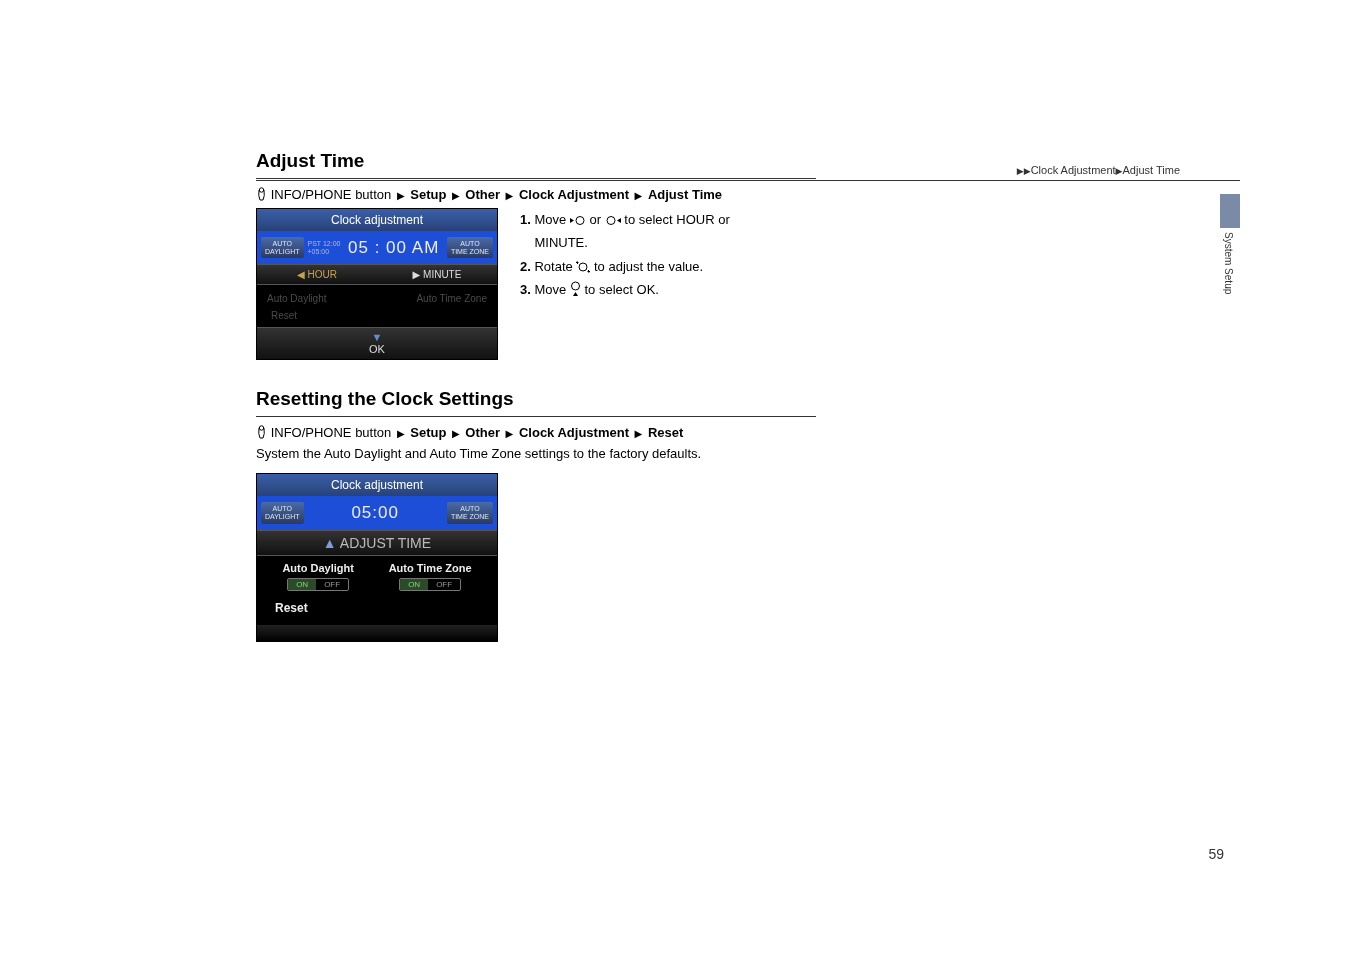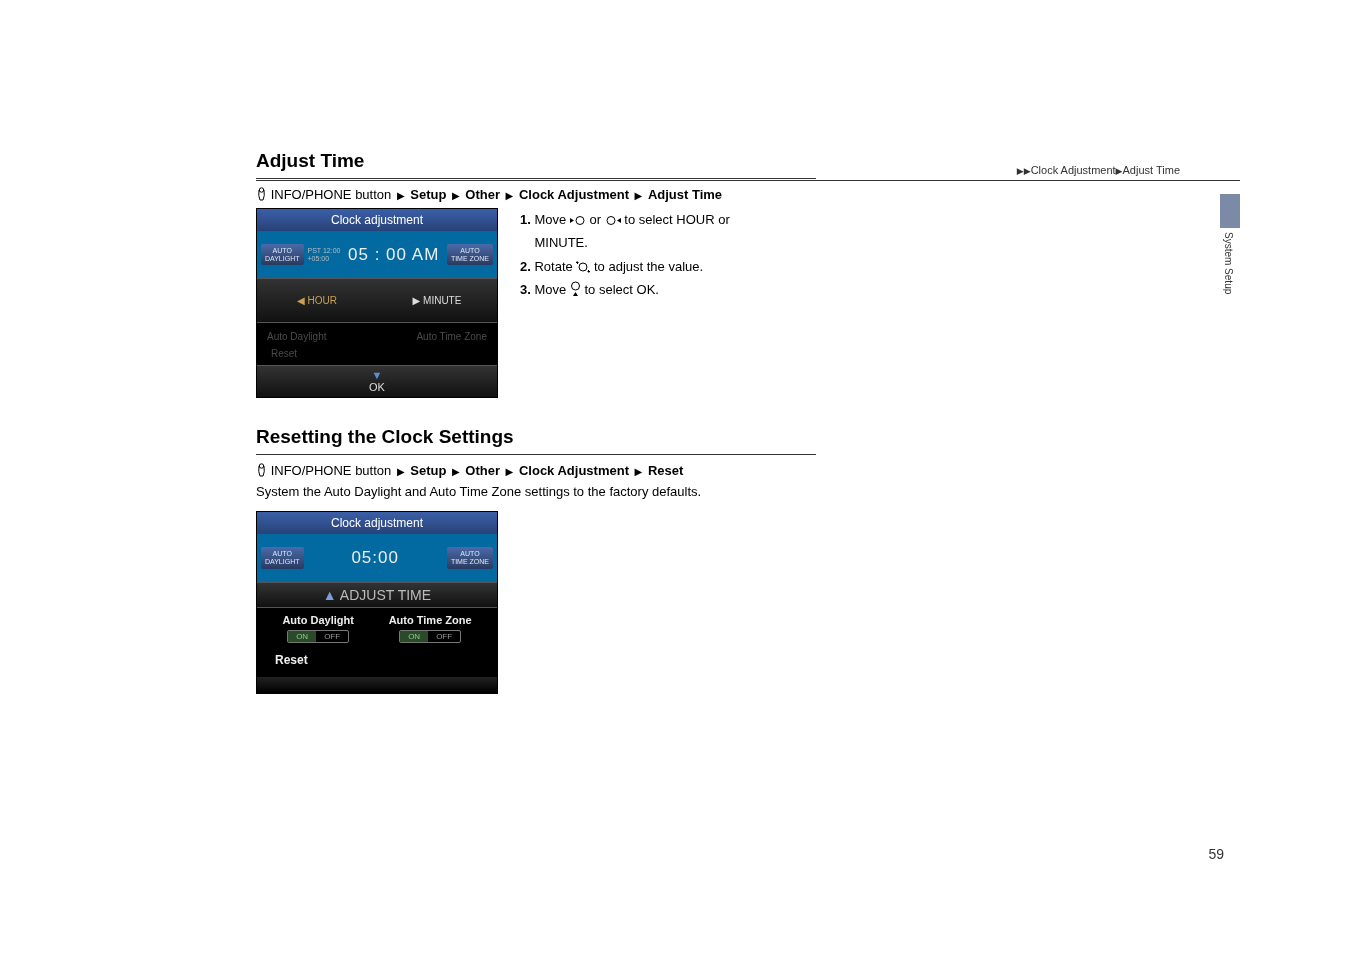--- a/index.html
+++ b/index.html
@@ -61,22 +61,22 @@
   .sc-title {
     background: linear-gradient(#3a5fa8,#284278);
     text-align: center;
     padding: 4px 0;
     font-size: 12px;
     color: #fff;
   }
   .sc-row1 {
     display: flex;
     align-items: center;
-    background: #0369a1;
-    padding: 13px 4px;
+    background: #1d4ed8;
+    padding: 6px 4px;
   }
   .tag {
     background: linear-gradient(#4a6aa8,#2a3a60);
     color: #dfe8f5;
     font-size: 7px;
     text-align: center;
     padding: 3px 4px;
     line-height: 1.1;
     border-radius: 2px;
   }
@@ -92,21 +92,21 @@
     font-size: 17px;
     color: #eee;
     letter-spacing: 1px;
   }
   .sc-row2 {
     display: flex;
     background: linear-gradient(#333,#111);
     border-top: 1px solid #555;
     border-bottom: 1px solid #555;
   }
-  .sc-row2 > div { flex: 1; text-align: center; padding: 16px 0; font-size: 10px; }
+  .sc-row2 > div { flex: 1; text-align: center; padding: 4px 0; font-size: 10px; }
   .sc-row2 .hour { color: #c9a050; }
   .sc-row2 .minute { color: #ddd; }
   .sc-dim {
     color: #4a4a4a;
     padding: 8px 10px 4px 10px;
     font-size: 10px;
     display: flex;
     justify-content: space-between;
   }
   .sc-reset {

